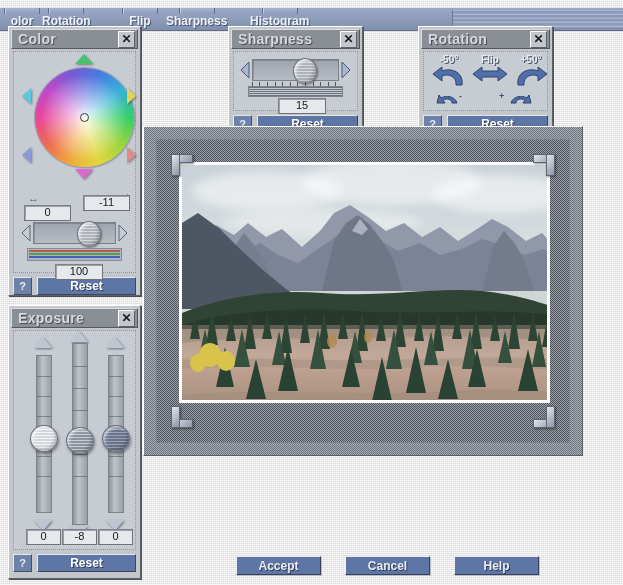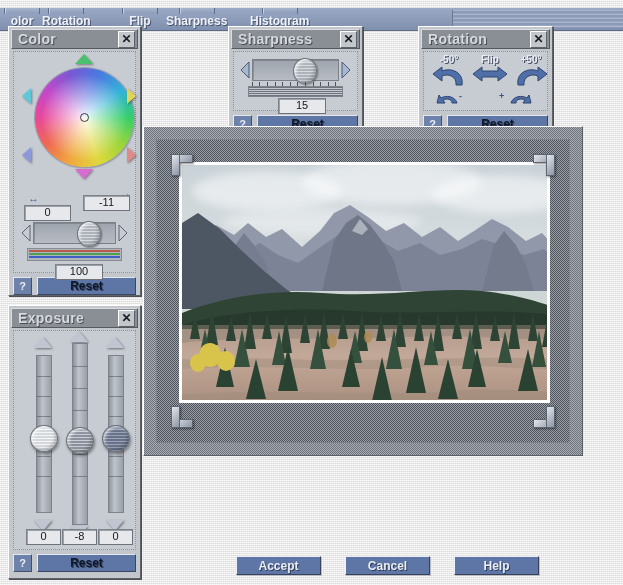--- a/index.html
+++ b/index.html
@@ -97,21 +97,21 @@
     border-right-color: #454f66; border-bottom-color: #454f66;
     color: #e8ecf3; font-size: 11px; font-weight: bold;
     display: flex; align-items: center; justify-content: center;
     cursor: pointer;
   }
   .reset-btn {
     flex: 1; height: 16px;
     background: #5d76a6;
     border: 1px solid #e3e7ee;
     border-right-color: #3b4660; border-bottom-color: #3b4660;
-    color: #0f172a; font-size: 12px; font-weight: bold;
+    color: #ffffff; font-size: 12px; font-weight: bold;
     text-shadow: 1px 1px 0 rgba(40,50,70,.8);
     display: flex; align-items: center; justify-content: center;
     cursor: pointer;
   }
   .val-box {
     background: #e6e8ec;
     border: 1px solid #6e727a;
     border-top-color: #7d818a; border-left-color: #7d818a;
     box-shadow: inset 1px 1px 0 #9ca0a8;
     font-size: 11px; color: #15171a; text-align: center;

